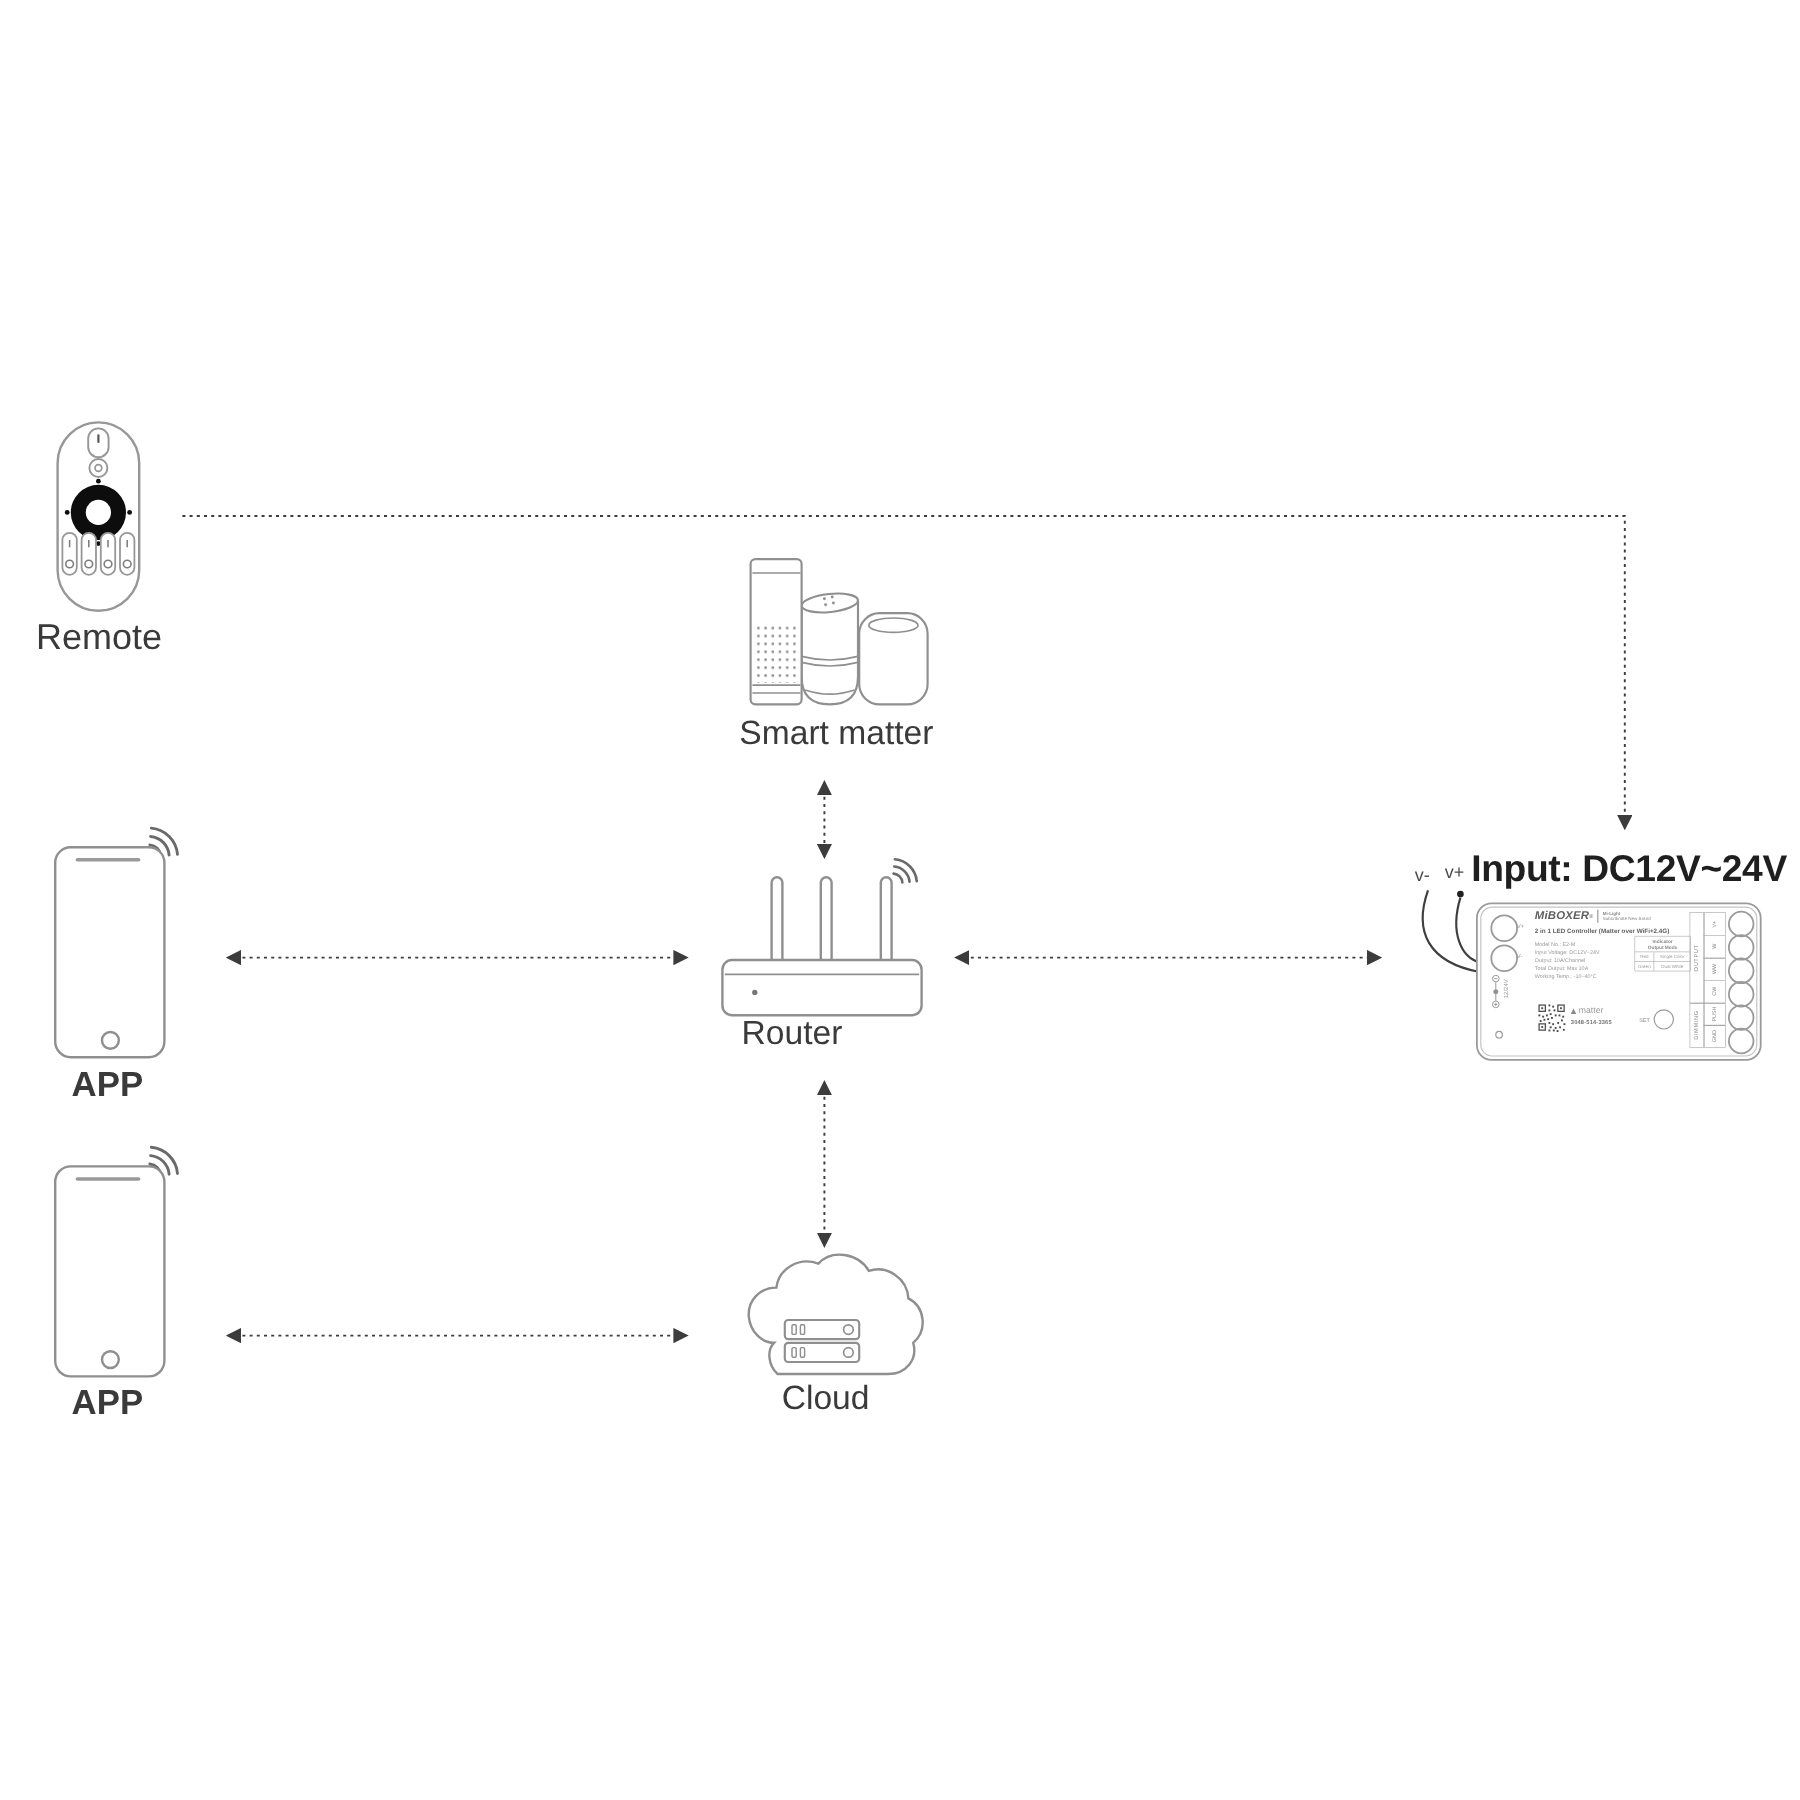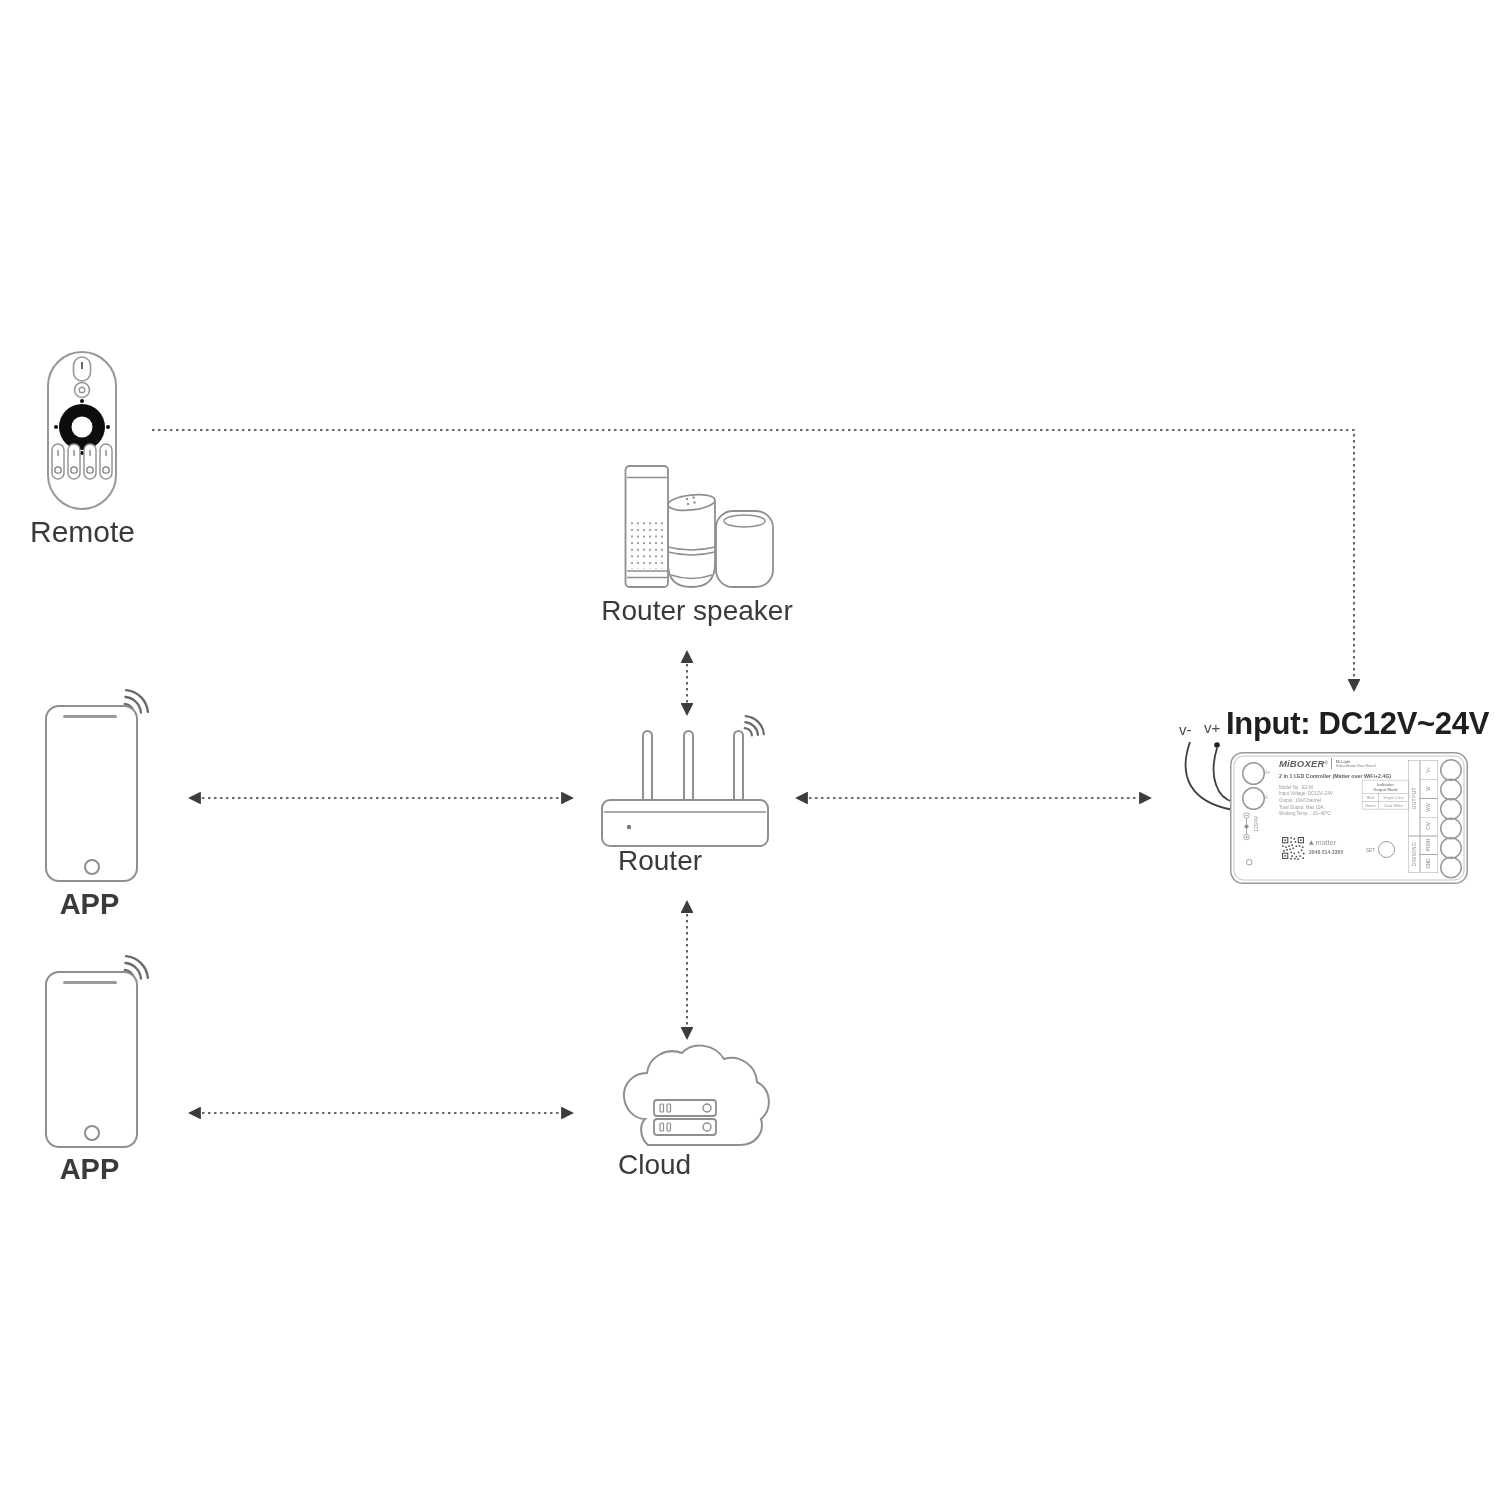--- a/index.html
+++ b/index.html
@@ -7,21 +7,21 @@
           font-family:"Liberation Sans",sans-serif;color:#3b3b3b;border-radius:11px;}
   .abs{position:absolute;}
   svg{display:block;}
   #art{position:absolute;left:0;top:0;}
 
   
   .node-label{position:absolute;color:#3a3a3a;font-weight:500;}
   #label-remote{left:30px;top:515px;font-size:30px;}
   #label-speaker{left:597px;top:595px;width:200px;text-align:center;font-size:28px;}
   #label-router{left:618px;top:845px;width:140px;text-align:left;font-size:28px;}
-  #label-cloud{left:618px;top:1149px;width:140px;font-size:28px;}
+  #label-cloud{left:618px;top:1149px;width:140px;text-align:center;font-size:28px;}
   #label-app1{left:45px;top:888px;width:89px;text-align:center;font-size:29px;font-weight:600;}
   #label-app2{left:45px;top:1153px;width:89px;text-align:center;font-size:29px;font-weight:600;}
 
   
   .phone{position:absolute;width:89px;height:173px;border:2.5px solid #8f8f8f;border-radius:14px;background:#fff;}
   #phone1{left:45px;top:705px;}
   #phone2{left:45px;top:971px;}
   .phone .speaker-bar{position:absolute;left:16px;top:8px;width:54px;height:3px;background:#9a9a9a;border-radius:2px;}
   .phone .home-btn{position:absolute;left:50%;bottom:5px;transform:translateX(-50%);
                    width:12px;height:12px;border:2.5px solid #8f8f8f;border-radius:50%;}
@@ -231,21 +231,21 @@
   <div class="phone" id="phone1">
     <div class="speaker-bar"></div>
     <div class="home-btn"></div>
   </div>
   <div class="phone" id="phone2">
     <div class="speaker-bar"></div>
     <div class="home-btn"></div>
   </div>
 
   <div class="node-label" id="label-remote">Remote</div>
-  <div class="node-label" id="label-speaker">Router speaker</div>
+  <div class="node-label" id="label-speaker">Smart matter</div>
   <div class="node-label" id="label-router">Router</div>
   <div class="node-label" id="label-cloud">Cloud</div>
   <div class="node-label" id="label-app1">APP</div>
   <div class="node-label" id="label-app2">APP</div>
 
   <div class="abs" id="input-label">Input: DC12V~24V</div>
   <div class="wire-label" id="wire-vminus">v-</div>
   <div class="wire-label" id="wire-vplus">v+</div>
 
   <div class="abs" id="ctrl">

